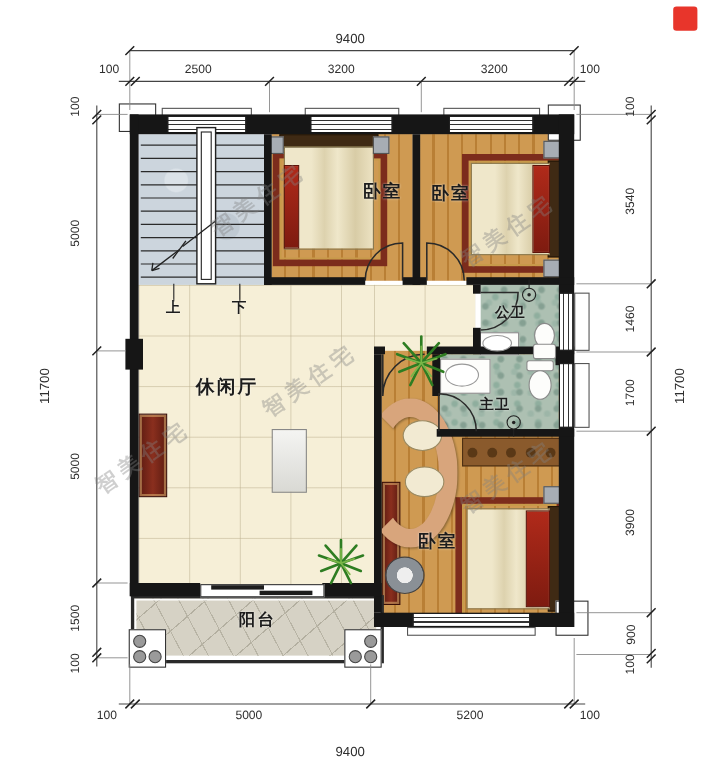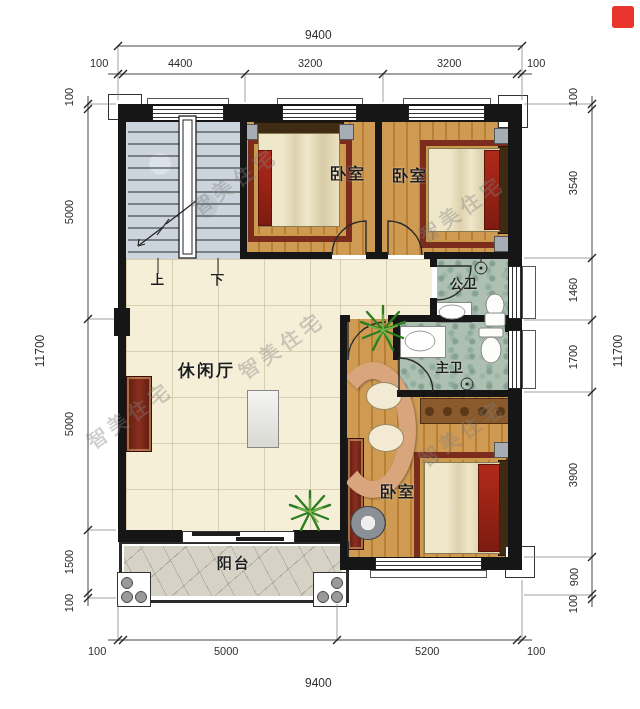--- a/index.html
+++ b/index.html
@@ -303,34 +303,34 @@
         <circle cx="323" cy="597" r="5.5"></circle>
         <circle cx="337" cy="597" r="5.5"></circle>
     </g>
   </svg>
 
   <div class="room-label" style="left:330px;top:164px;font-size:16px;">卧室</div>
   <div class="room-label" style="left:392px;top:166px;font-size:16px;">卧室</div>
   <div class="room-label" style="left:380px;top:482px;font-size:16px;">卧室</div>
   <div class="room-label" style="left:450px;top:275px;font-size:13px;letter-spacing:1px;">公卫</div>
   <div class="room-label" style="left:436px;top:359px;font-size:13px;letter-spacing:1px;">主卫</div>
-  <div class="room-label" style="left:178px;top:359px;font-size:17px;">休闲厅</div>
+  <div class="room-label" style="left:178px;top:340px;font-size:17px;">休闲厅</div>
   <div class="room-label" style="left:217px;top:554px;font-size:15px;">阳台</div>
   <div class="room-label" style="left:151px;top:271px;font-size:13px;">上</div>
   <div class="room-label" style="left:211px;top:271px;font-size:13px;">下</div>
 
   <div class="watermark" style="left:185px;top:168px;">智美住宅</div>
   <div class="watermark" style="left:232px;top:332px;">智美住宅</div>
   <div class="watermark" style="left:412px;top:196px;">智美住宅</div>
   <div class="watermark" style="left:412px;top:420px;">智美住宅</div>
   <div class="watermark" style="left:80px;top:402px;">智美住宅</div>
 
   <div class="dim" style="left:305px;top:28px;font-size:12px;">9400</div>
   <div class="dim" style="left:90px;top:57px;">100</div>
-  <div class="dim" style="left:168px;top:57px;">4400</div>
+  <div class="dim" style="left:168px;top:57px;">2500</div>
   <div class="dim" style="left:298px;top:57px;">3200</div>
   <div class="dim" style="left:437px;top:57px;">3200</div>
   <div class="dim" style="left:527px;top:57px;">100</div>
 
   <div class="dim" style="left:88px;top:645px;">100</div>
   <div class="dim" style="left:214px;top:645px;">5000</div>
   <div class="dim" style="left:415px;top:645px;">5200</div>
   <div class="dim" style="left:527px;top:645px;">100</div>
   <div class="dim" style="left:305px;top:676px;font-size:12px;">9400</div>
 

